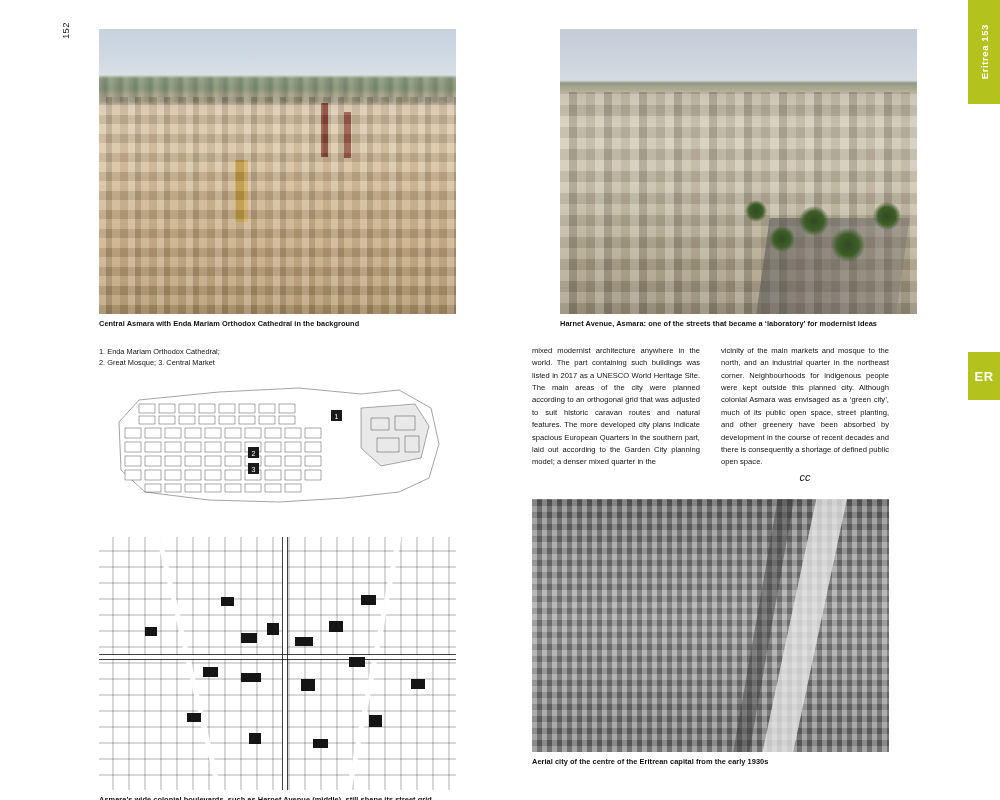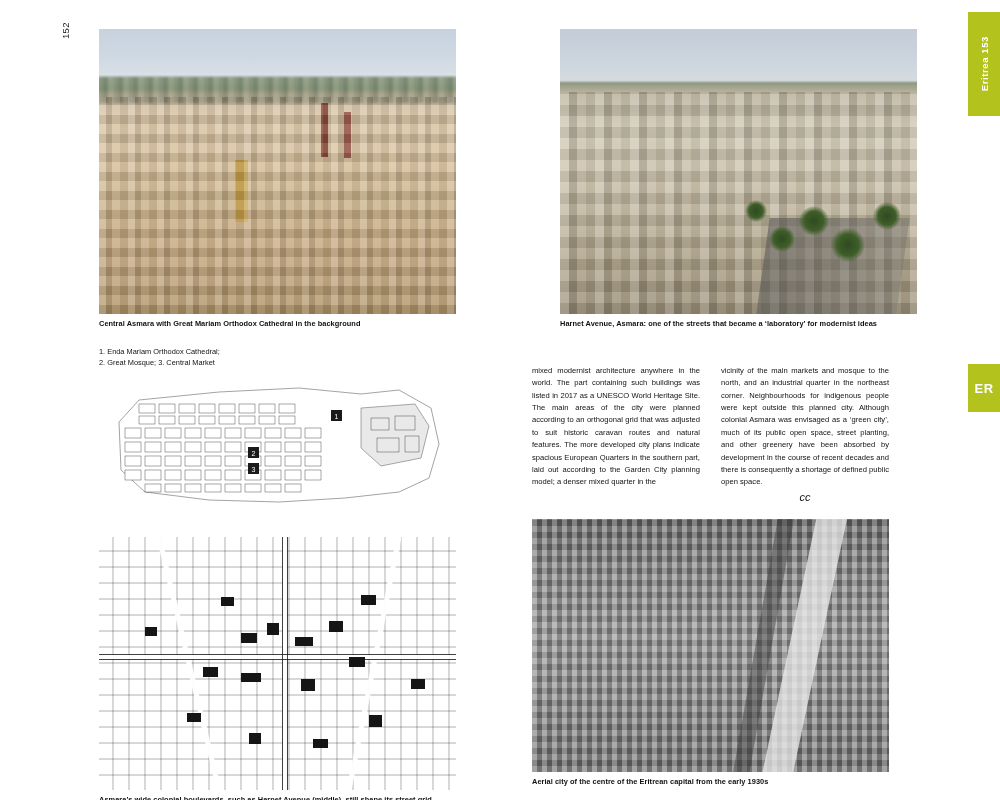--- a/index.html
+++ b/index.html
@@ -12,21 +12,21 @@
   }
   .page {
     position: relative;
     width: 1000px; height: 800px;
     background: #ffffff;
   }
 
   
   .edge-tab {
     position: absolute;
-    right: 0; top: 12px;
+    right: 0; top: 0;
     width: 32px; height: 644px;
     background: #b3c21d;
   }
   .edge-tab .tab-white-gap {
     position: absolute;
     left: 0; right: 0;
     background: #ffffff;
   }
   .gap1 { top: 104px; height: 248px; }
   .gap2 { top: 400px; height: 366px; }
@@ -225,21 +225,21 @@
     width: 16px; height: 320px;
     background: rgba(60,60,60,.45);
     transform: rotate(10deg);
   }
 
   
   .bodycols {
     display: flex;
     gap: 21px;
   }
-  .bodycol { width: 168px; margin-top: 20px; }
+  .bodycol { width: 168px; }
   .bodycol p {
     margin: 0;
     font-size: 7.6px;
     line-height: 1.63;
     color: #111;
     text-align: justify;
     text-justify: inter-word;
     hyphens: auto;
     letter-spacing: .01px;
   }
@@ -269,21 +269,21 @@
 
   <div class="col-left">
 
     <div class="figure" style="position:relative;">
       <div class="photo cityscape">
         <div class="tower"></div>
         <div class="spire a"></div>
         <div class="spire b"></div>
 
       </div>
-      <div class="caption">Central Asmara with Great Mariam Orthodox Cathedral in the background</div>
+      <div class="caption">Central Asmara with Enda Mariam Orthodox Cathedral in the background</div>
     </div>
 
     <div style="margin-top:17px;">
       <div class="plan-legend">
         <div>1. Enda Mariam Orthodox Cathedral;</div>
         <div>2. Great Mosque; 3. Central Market</div>
       </div>
       <div class="plan">
         <svg width="357" height="145" viewBox="0 0 357 145">
           <rect x="0" y="0" width="357" height="145" fill="#ffffff"></rect>

